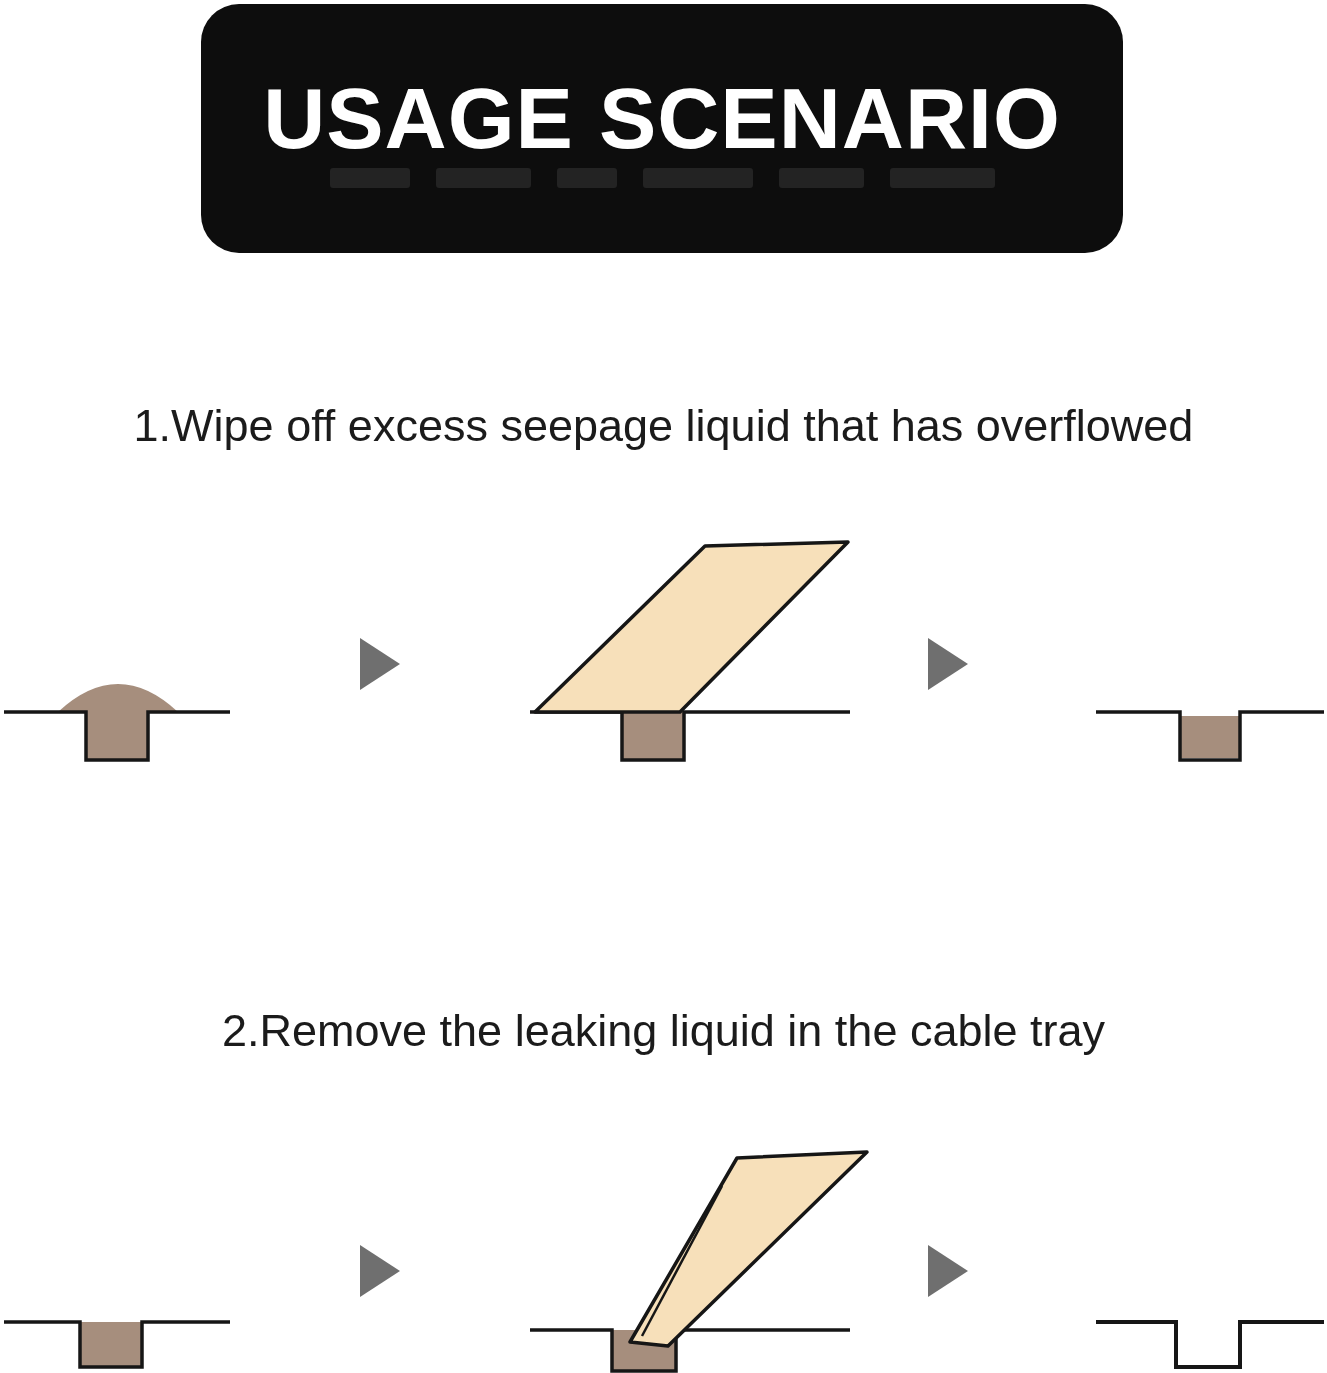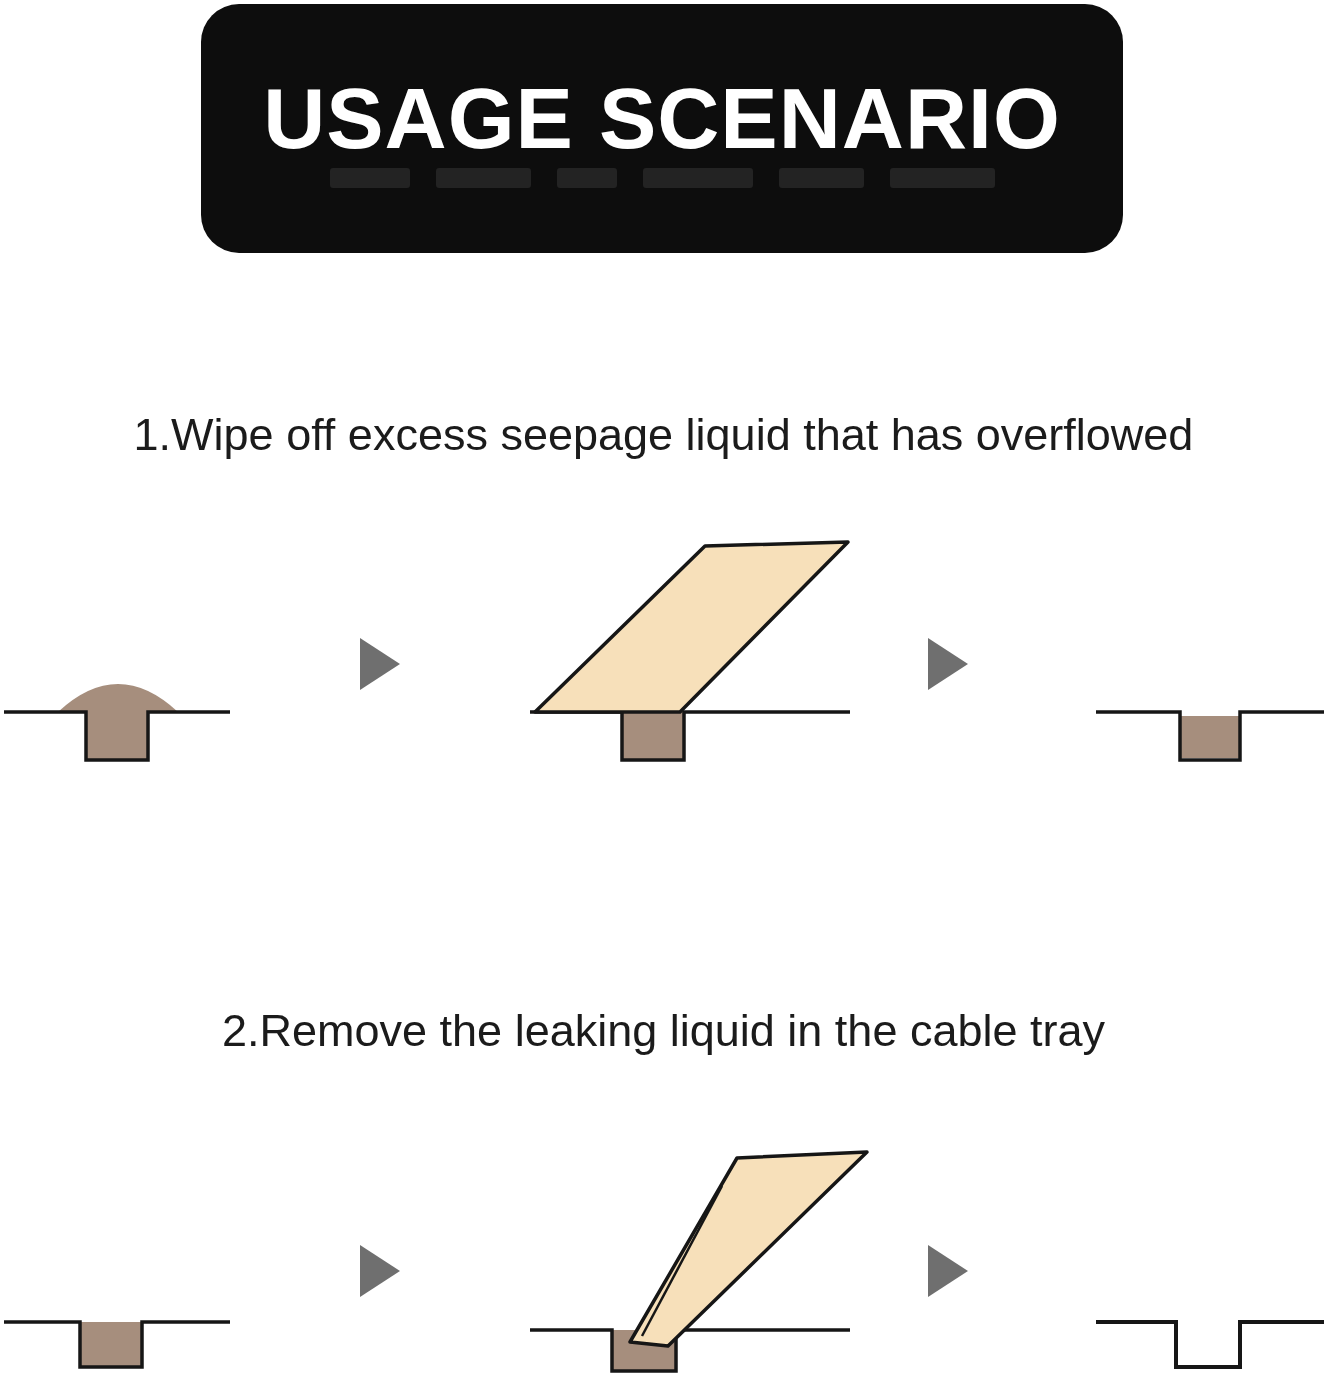--- a/index.html
+++ b/index.html
@@ -22,21 +22,21 @@
   .faint-block:nth-child(1){width:80px;}
   .faint-block:nth-child(2){width:95px;}
   .faint-block:nth-child(3){width:60px;}
   .faint-block:nth-child(4){width:110px;}
   .faint-block:nth-child(5){width:85px;}
   .faint-block:nth-child(6){width:105px;}
   .step-heading{
     position:absolute;left:0;width:100%;text-align:center;margin:0;
     font-size:45px;font-weight:400;color:var(--heading-text,#1b1b1b);white-space:nowrap;
   }
-  #step1-heading{top:409px;}
+  #step1-heading{top:400px;}
   #step2-heading{top:990px;margin-top:15px;}
   .row-svg{position:absolute;left:0;display:block;}
   #row1{top:520px;}
   #row2{top:1140px;}
 </style>
 </head>
 <body>
 
 <div class="banner">
   <h1 class="banner-title">USAGE SCENARIO</h1>

